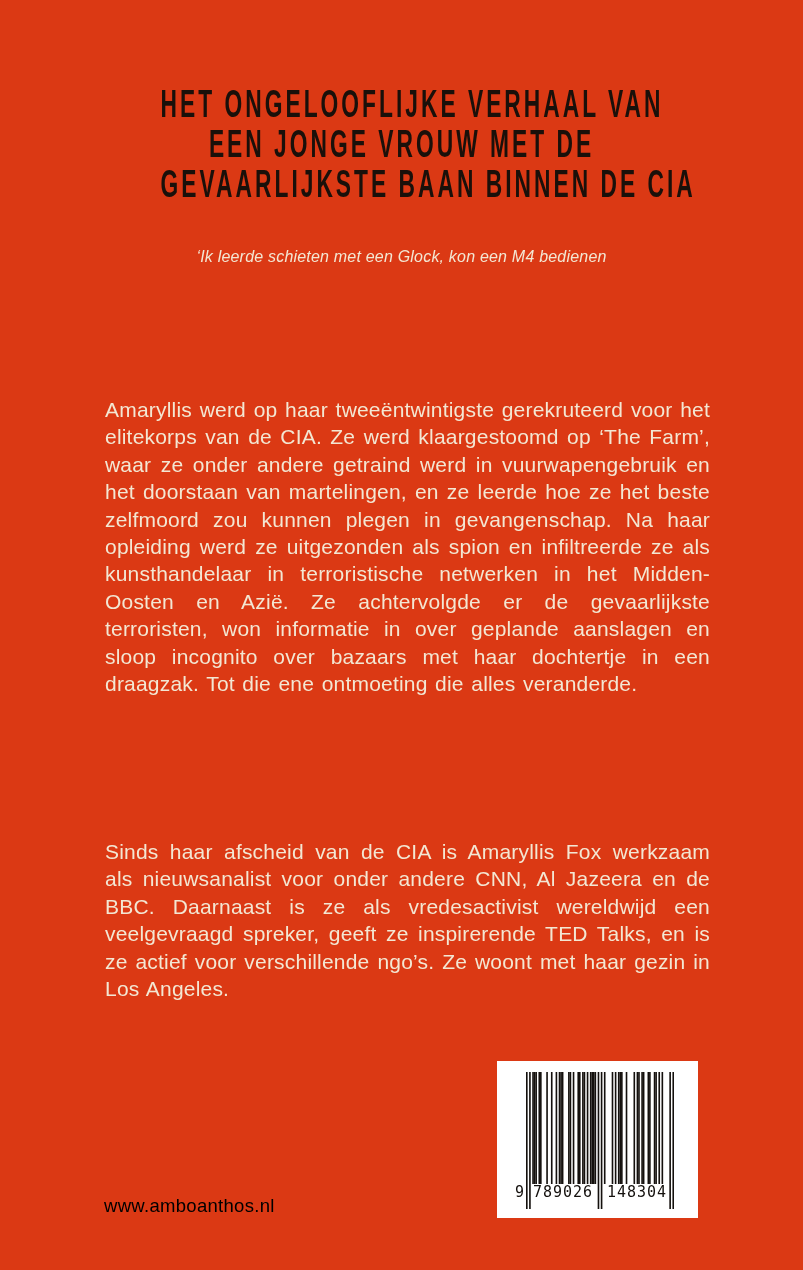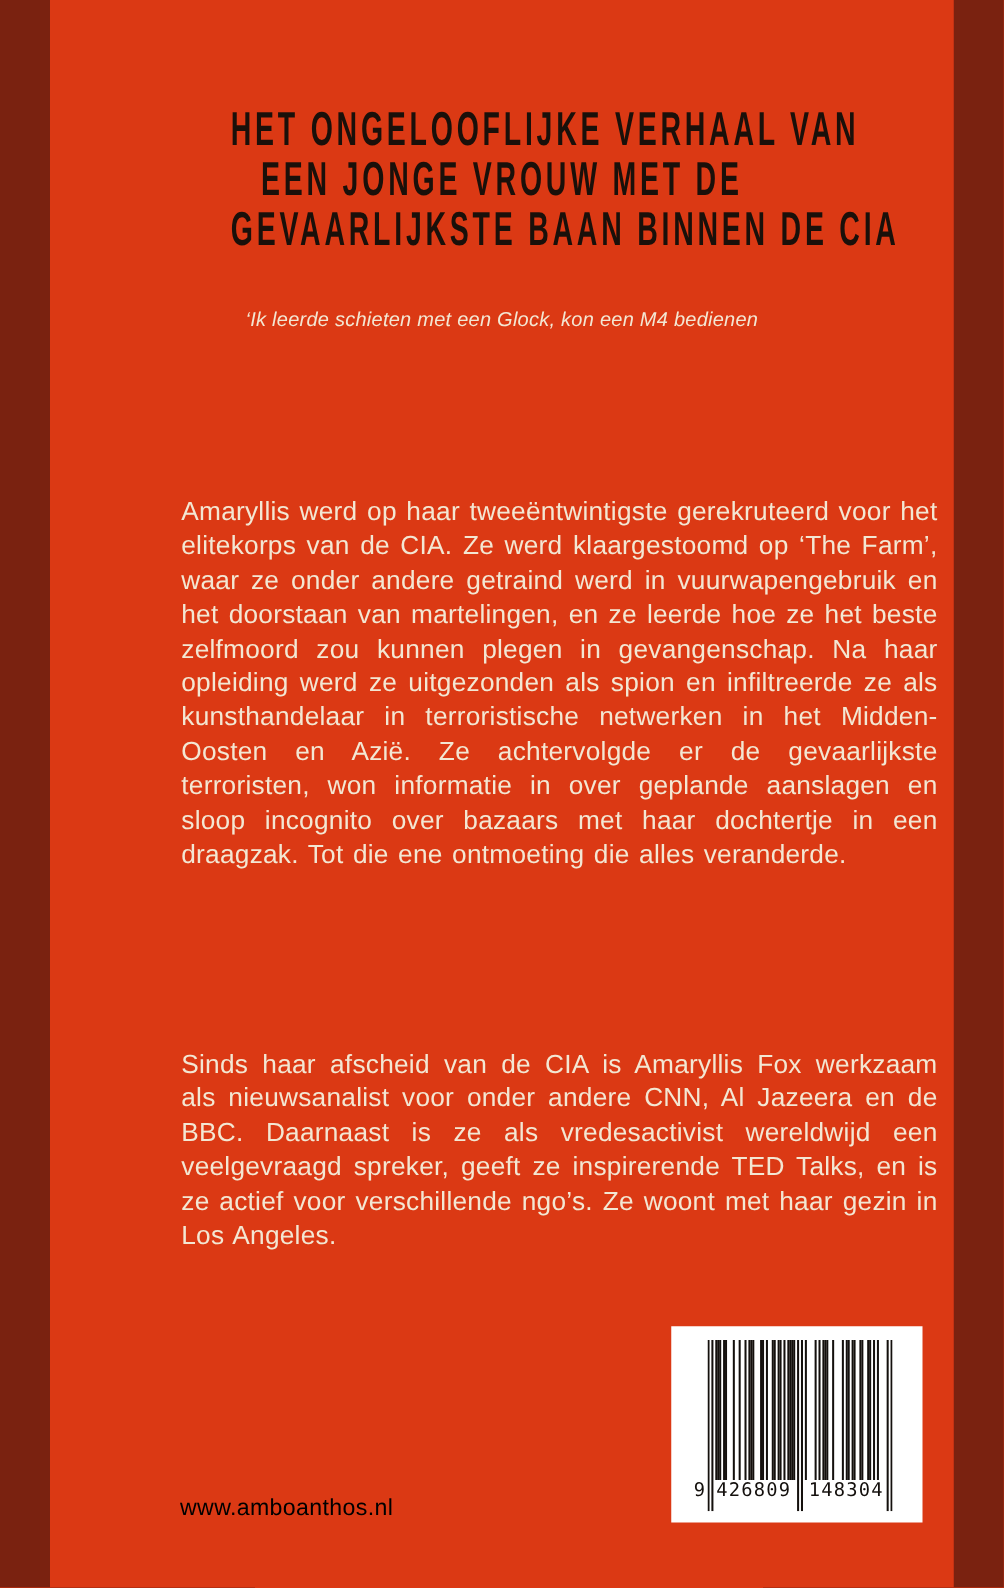--- a/index.html
+++ b/index.html
@@ -1,20 +1,20 @@
 <!DOCTYPE html>
 <html><head>
 <meta charset="utf-8">
 <style>
   html, body { margin: 0; padding: 0; }
   body { background: #7a2210; font-family: "Liberation Sans", sans-serif; }
 
   .cover {
     position: relative;
-    width: 723px;
+    width: 803px;
     height: 1270px;
     margin: 0 auto;
     background: #DB3914;
     overflow: hidden;
     -webkit-font-smoothing: antialiased;
   }
 
   
   .headline {
     position: absolute;
@@ -186,18 +186,18 @@
           <rect x="82" y="0" width="1.04" height="112"></rect>
           <rect x="83" y="0" width="1.04" height="112"></rect>
           <rect x="85" y="0" width="1.04" height="112"></rect>
           <rect x="87" y="0" width="1.04" height="112"></rect>
           <rect x="92" y="0" width="1.04" height="137"></rect>
           <rect x="94" y="0" width="1.04" height="137"></rect>
         </svg>
     </div>
     <div class="barcode-digits">
       <span class="bd-first">9</span>
-      <span class="bd-group1">426809</span>
+      <span class="bd-group1">789026</span>
       <span class="bd-group2">148304</span>
     </div>
   </div>
 
 </div>
 
 </body></html>

